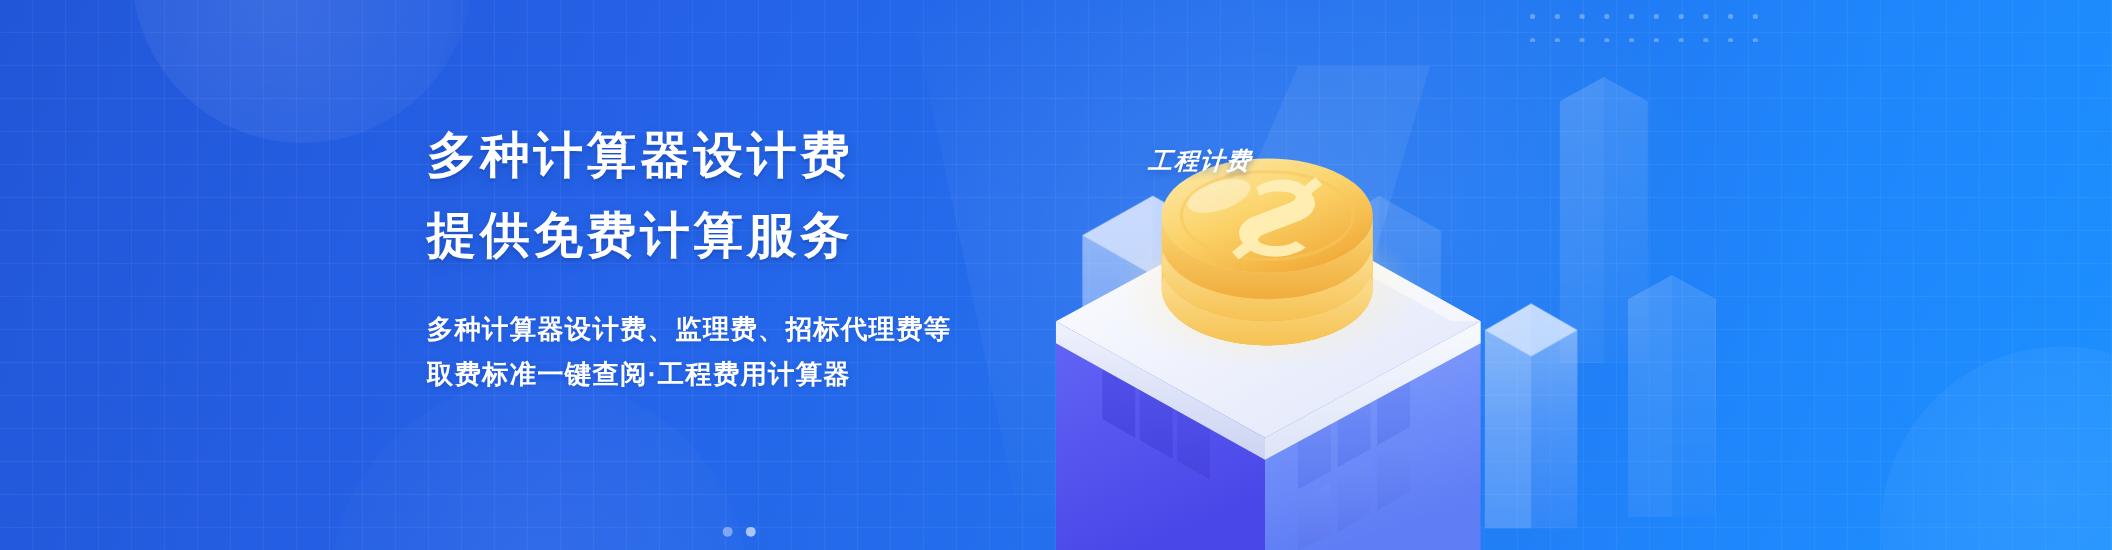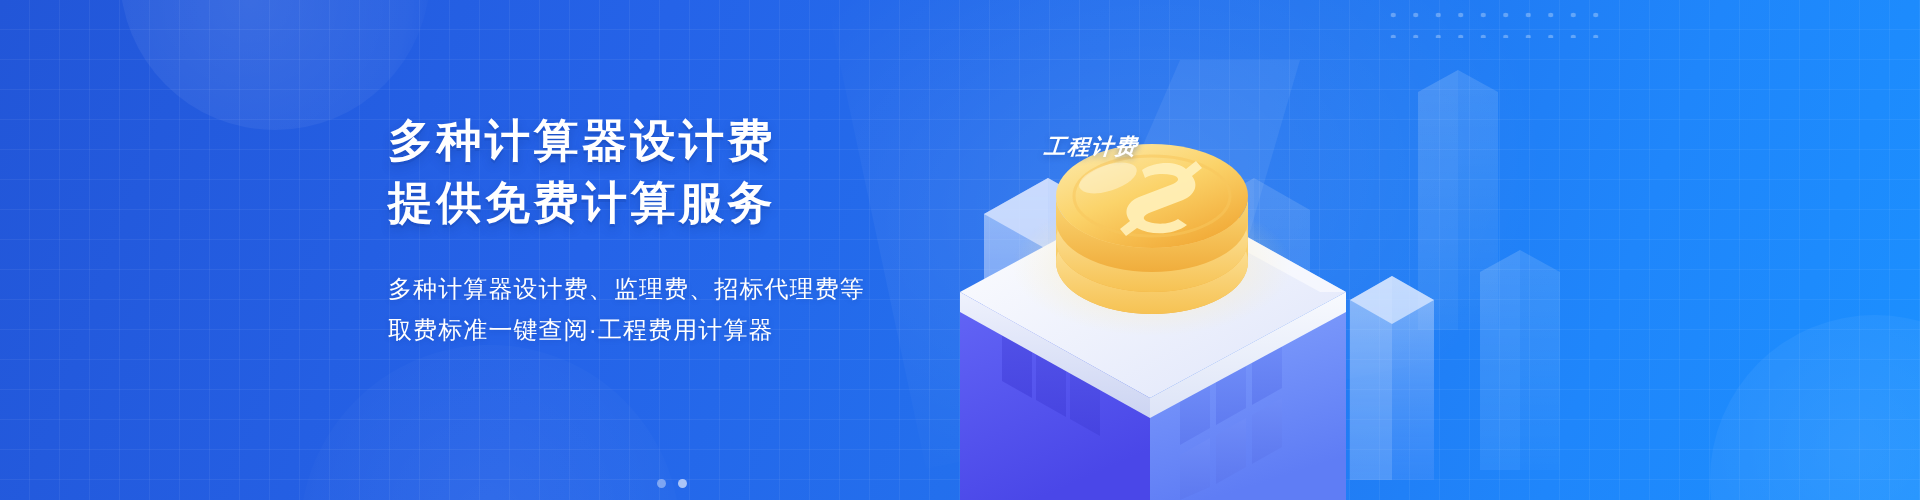--- a/index.html
+++ b/index.html
@@ -59,28 +59,29 @@
   .copy {
     position:absolute; left:388px; top:112px; width:560px;
   }
   .headline {
     font-size:45px; line-height:57px;
     font-weight:bold; color:#ffffff;
     letter-spacing:3.5px;
     text-shadow:0 3px 0 rgba(22,70,175,.30), 0 5px 10px rgba(16,52,140,.28);
     white-space:nowrap;
   }
-  .headline.l2 { margin-top:5px; }
+  .headline.l2 { margin-top:16px; }
 
   .subcopy { margin-top:37px; }
   .subline {
     font-size:24px; line-height:41px;
     color:#ffffff; letter-spacing:1.1px;
     white-space:nowrap;
     text-shadow:0 1px 5px rgba(18,56,145,.26);
+    font-weight:bold;
   }
 
   
   .carousel {
     position:absolute; left:657px; top:479px;
     display:flex; gap:12px;
   }
   .cdot { width:9px; height:9px; border-radius:50%; background:rgba(255,255,255,.40); }
   .cdot.active { background:rgba(255,255,255,.62); }
 

